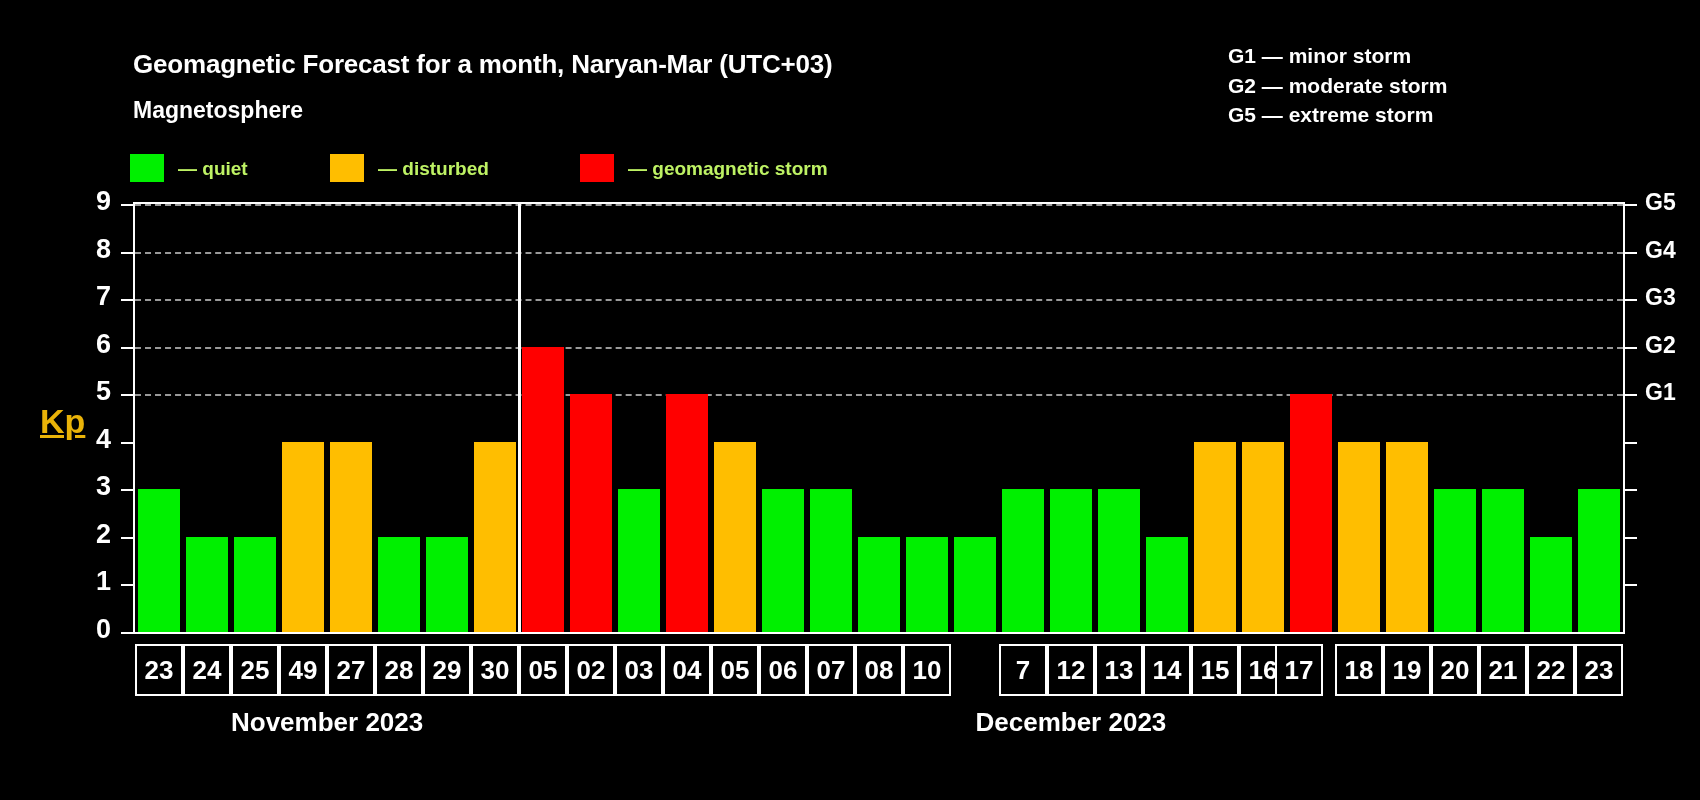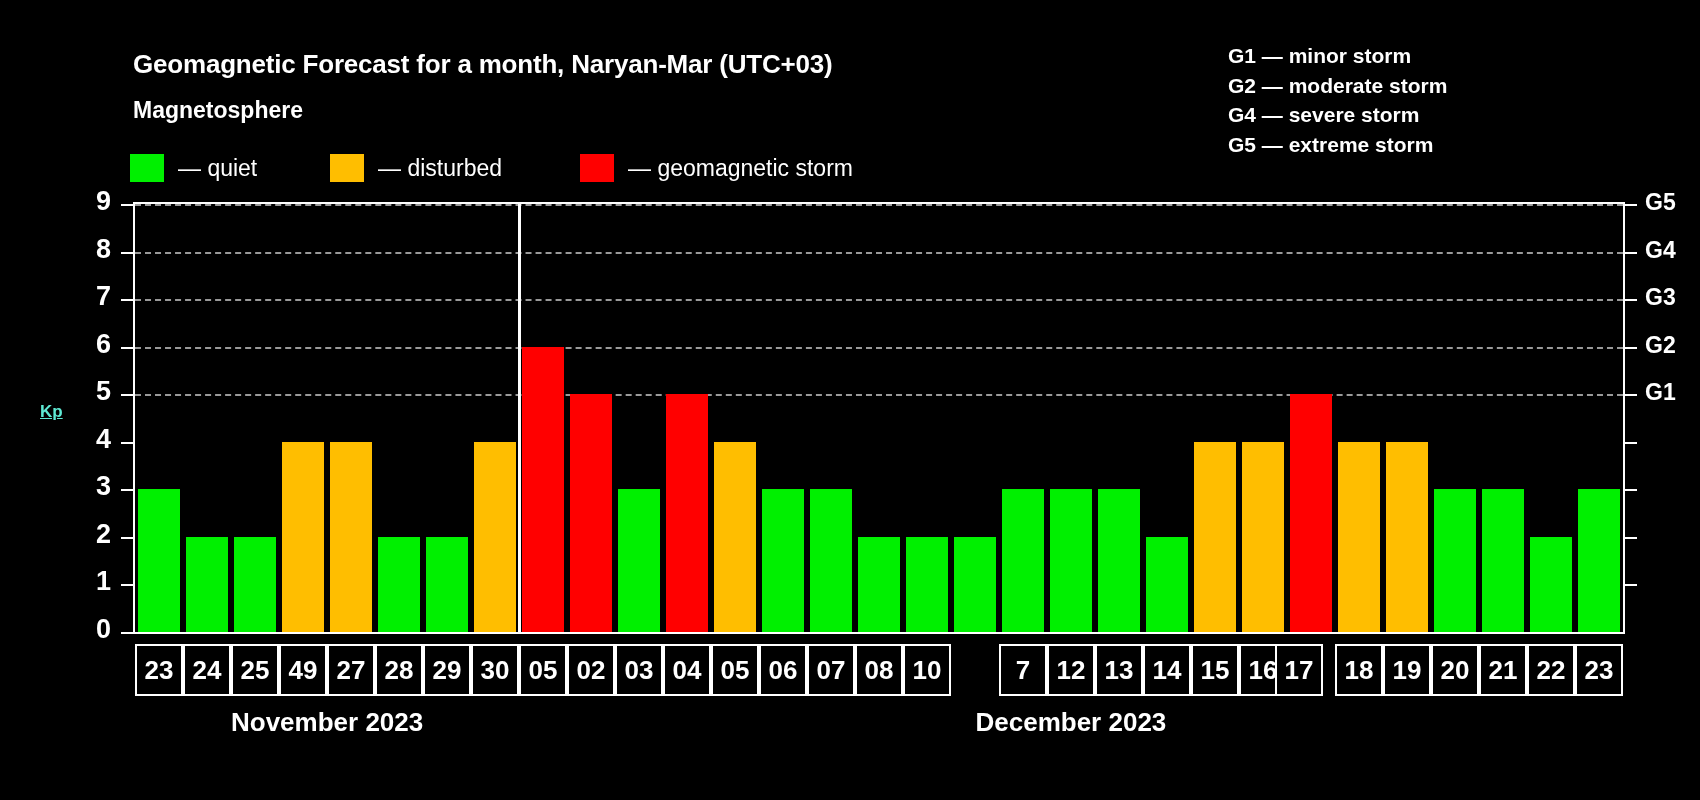--- a/index.html
+++ b/index.html
@@ -26,21 +26,21 @@
   
   .legend-row { position: absolute; left: 130px; top: 123px; height: 32px; }
   .legend-item {
     position: absolute; top: 0; display: flex; align-items: center;
     height: 32px; white-space: nowrap;
   }
   .legend-swatch {
     width: 34px; height: 28px; display: inline-block; flex: 0 0 auto;
   }
   .legend-text {
-    margin-left: 14px; font-size: 23px; font-weight: normal; color: #ffffff;
+    margin-left: 14px; font-size: 19px; font-weight: bold; color: #bef264;
     line-height: 1;
   }
 
   
   .gscale-legend { position: absolute; left: 1228px; top: 12px; }
   .gscale-line {
     font-size: 21px; font-weight: bold; color: #ffffff;
     line-height: 29.5px; white-space: nowrap;
   }
 
@@ -78,21 +78,21 @@
     font-size: 27px; font-weight: bold; color: #ffffff;
     width: 40px;
   }
   .g-axis-label {
     position: absolute; text-align: left;
     font-size: 23px; font-weight: bold; color: #ffffff;
     width: 60px;
   }
   .kp-label {
     position: absolute; left: 40px; top: 373px;
-    font-size: 17px; font-weight: bold; color: #5eead4; text-decoration: underline;
+    font-size: 34px; font-weight: bold; color: #eab308; text-decoration: underline;
   }
 
   
   #date-strip { position: absolute; left: 133px; top: 615px; height: 52px; }
   .date-box {
     position: absolute; top: 0; height: 52px;
     border: 2px solid #ffffff; background: #000000;
     display: flex; align-items: center; justify-content: center;
     font-size: 26px; font-weight: bold; color: #ffffff;
   }
@@ -130,21 +130,20 @@
       </div>
       <div class="legend-item" style="left: 450px;">
         <span class="legend-swatch" style="background: rgb(255, 0, 0);"></span>
         <span class="legend-text">— geomagnetic storm</span>
       </div>
     </div>
 
   <div class="gscale-legend" id="gscale-legend">
       <div class="gscale-line">G1 — minor storm</div>
       <div class="gscale-line">G2 — moderate storm</div>
-      <div class="gscale-line">G4 — severe storm</div>
       <div class="gscale-line">G5 — extreme storm</div>
     </div>
 
   <div class="kp-label">Kp</div>
 
   <div id="plot-frame">
     <div id="grid-layer">
         <div class="gridline" style="top: 190.222px;"></div>
         <div class="gridline" style="top: 142.667px;"></div>
         <div class="gridline" style="top: 95.1111px;"></div>

